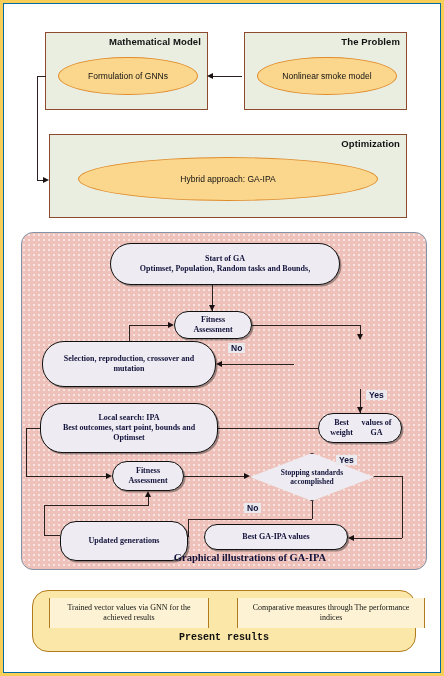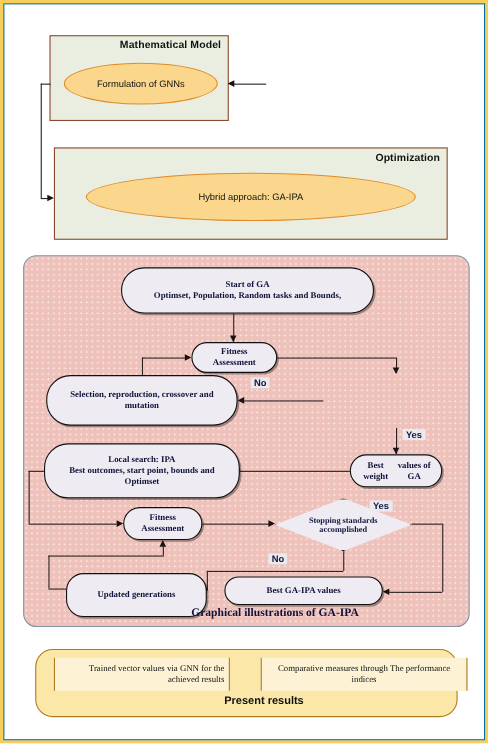--- a/index.html
+++ b/index.html
@@ -129,35 +129,39 @@
     border-left:1px solid #b07a1e;
     border-right:1px solid #b07a1e;
     display:flex;align-items:center;justify-content:center;
     text-align:center;
     font-size:8px;color:#111;line-height:1.3;
     box-sizing:border-box;padding:0 4px;
   }
   .rtitle{
     position:absolute;left:0;top:41px;width:100%;
     text-align:center;
-    font-family:Liberation Sans, sans-serif;
-    font-weight:bold;font-size:10px;color:#111;padding-left:16px;
+    font-family:Liberation Mono, monospace;
+    font-weight:bold;font-size:10px;color:#111;
   }
 </style>
 </head>
 <body>
 
 <div id="page">
  <div id="frame">
 
   <div class="panel" style="left:41px;top:28px;width:163px;height:78px;">
     <div class="panel-title">Mathematical Model</div>
     <div class="ell" style="left:12px;top:24px;width:140px;height:38px;">Formulation of GNNs</div>
   </div>
 
+  <div class="panel" style="left:240px;top:28px;width:163px;height:78px;">
+    <div class="panel-title">The Problem</div>
+    <div class="ell" style="left:12px;top:24px;width:140px;height:38px;">Nonlinear smoke model</div>
+  </div>
 
   <div class="h" style="left:208px;top:72px;width:30px;"></div>
   <div class="ar ar-l" style="left:203px;top:68.5px;"></div>
 
   <div class="panel" style="left:45px;top:130px;width:358px;height:84px;">
     <div class="panel-title">Optimization</div>
     <div class="ell" style="left:28px;top:22px;width:300px;height:44px;">Hybrid approach: GA-IPA</div>
   </div>
 
   <div class="h" style="left:33px;top:72px;width:9px;"></div>
@@ -258,21 +262,21 @@
     <div class="ar ar-u" style="left:122.5px;top:258px;"></div>
 
     <div class="node" style="left:182px;top:291px;width:144px;height:26px;border-radius:14px;">
       <span>Best GA-IPA values</span>
     </div>
 
     <div class="caption" style="left:0;top:319px;">Graphical illustrations of GA-IPA</div>
   </div>
 
   <div id="results">
-    <div class="rbox" style="left:16px;width:160px;text-align:right;">
+    <div class="rbox" style="left:16px;width:160px;">
       <span>Trained vector values via GNN for the achieved results</span>
     </div>
     <div class="rbox" style="left:204px;width:188px;">
       <span>Comparative measures through The performance indices</span>
     </div>
     <div class="rtitle">Present results</div>
   </div>
 
  </div>
 </div>

